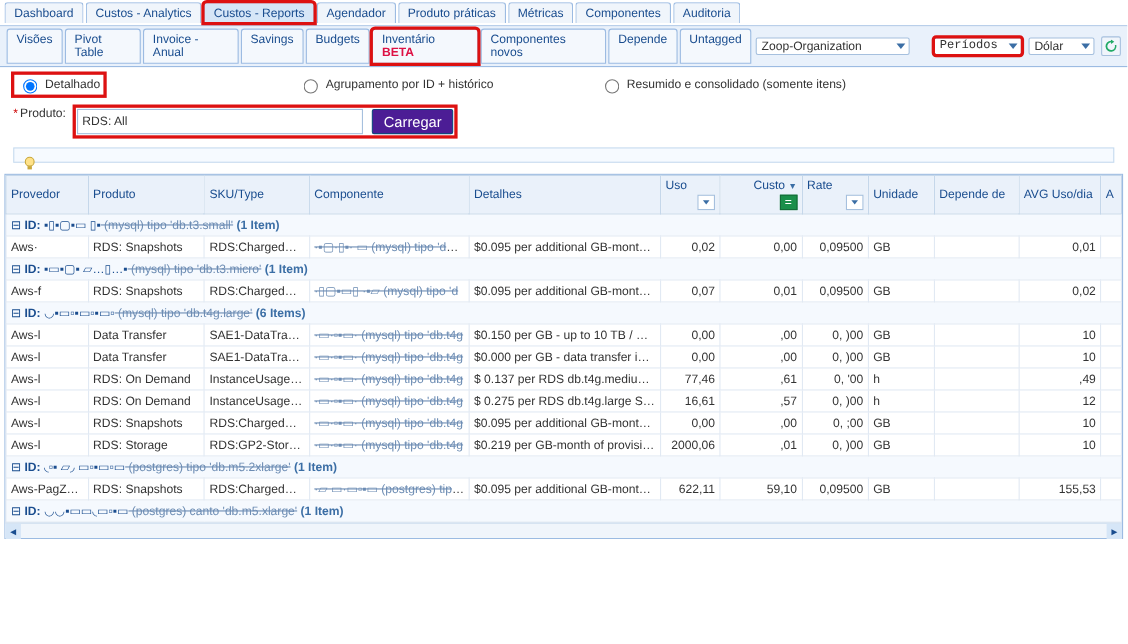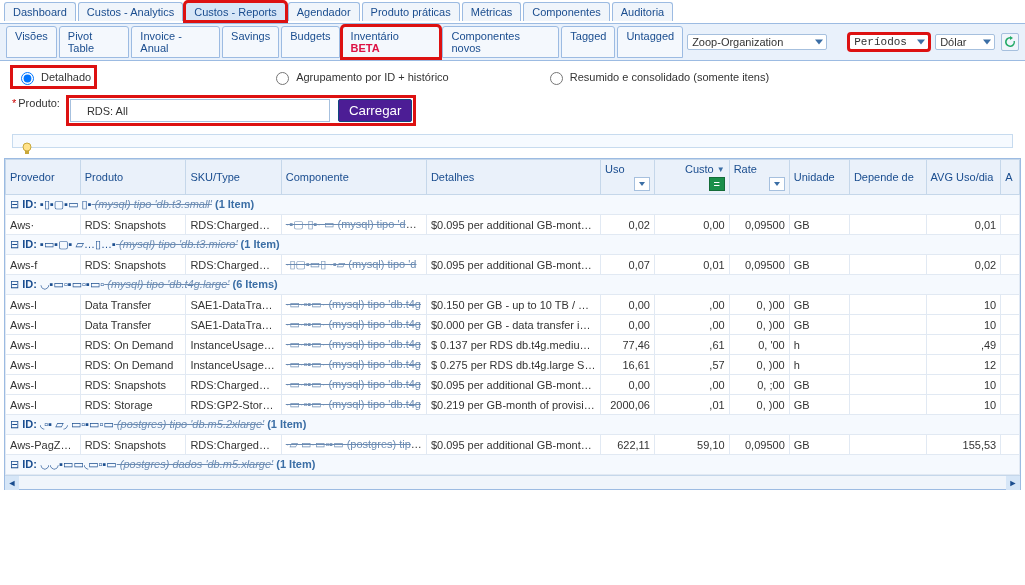--- a/index.html
+++ b/index.html
@@ -63,21 +63,21 @@
     display: flex; align-items: center; gap: 6px;
     padding: 6px 12px;
   }
   .radiorow label { display: inline-flex; align-items: center; gap: 4px; }
   .radiorow .opt2 { margin-left: 170px; }
   .radiorow .opt3 { margin-left: 90px; }
   
   .produtorow { display: flex; gap: 8px; padding: 4px 12px; }
   .req { color: #c00; margin-right: 2px; }
   .produto-select {
-    border: 1px solid #a6c0de; background: #fff; padding: 2px 16px;
+    border: 1px solid #a6c0de; background: #fff; padding: 2px 4px;
     width: 260px; display: flex; justify-content: space-between; align-items: center;
   }
   .btn {
     background: #4c1d95; color: #fff; border: 1px solid #10477f;
     padding: 3px 10px; border-radius: 2px;
   }
   
   .infobox {
     margin: 6px 12px 10px;
     border: 1px solid #c7dbef;
@@ -121,21 +121,21 @@
   .filterbtn.eq { background: #1a8f4a; color: #fff; border-color: #146c38; }
   table.grid td {
     border: 1px solid #e1e9f3; padding: 3px 4px; font-size: 11px;
     white-space: nowrap; overflow: hidden; text-overflow: ellipsis;
   }
   tr.grouprow td {
     background: #f5f9fe; color: #1a4d8f; font-weight: normal;
     border-top: 1px solid #c5d7ea;
   }
   tr.grouprow .idlabel { font-weight: bold; margin-top: 48px; }
-  tr.grouprow .typeinfo { color: #3b6ea5; font-style: italic; }
+  tr.grouprow .typeinfo { color: #3b6ea5; }
   tr.grouprow .count { color: #3b6ea5; font-weight: bold; }
   tr.grouprow .strike { text-decoration: line-through; color: #6c8cb3; }
   .num { text-align: right; }
   
   .hl { outline: 3px solid #d11; outline-offset: -1px; }
   .scrollfoot { height: 14px; border-top: 1px solid #c5d7ea; background: #f0f5fb; position: relative; }
   .scrollfoot .larrow, .scrollfoot .rarrow {
     position: absolute; top: 0; width: 14px; height: 14px; background: #d6e6f7;
     display: flex; align-items: center; justify-content: center; font-size: 9px; color: #1a4d8f;
   }
@@ -158,21 +158,21 @@
 
 <div class="subrow">
   <div id="sub-tabs" style="display:flex; gap:2px;">
       <div class="tab"><span>Visões</span></div>
       <div class="tab"><span>Pivot Table</span></div>
       <div class="tab"><span>Invoice - Anual</span></div>
       <div class="tab"><span>Savings</span></div>
       <div class="tab"><span>Budgets</span></div>
       <div class="tab hl"><span>Inventário</span><span class="beta"> BETA</span></div>
       <div class="tab"><span>Componentes novos</span></div>
-      <div class="tab"><span>Tagged</span></div>
+      <div class="tab"><span>Depende</span></div>
       <div class="tab"><span>Untagged</span></div>
     </div>
   <div class="spacer"></div>
   <div class="select" style="min-width:140px;">
     <span>Zoop-Organization</span>
     <span class="caret"></span>
   </div>
   <div class="select hl" style="margin-left:20px;font-family:Liberation Mono, monospace;">
     <span>Períodos</span>
     <span class="caret"></span>
@@ -402,21 +402,21 @@
           <td>$0.095 per additional GB-month of …</td>
           <td class="num">622,11</td>
           <td class="num">59,10</td>
           <td class="num">0,09500</td>
           <td>GB</td>
           <td></td>
           <td class="num">155,53</td>
           <td></td>
         </tr>
         <tr class="grouprow">
-          <td colspan="12">⊟ <span class="idlabel">ID: </span><span>◡◡▪▭▭◟▭▫▪▭</span><span class="typeinfo strike"> (postgres) dados 'db.m5.xlarge'</span><span class="count"> (1 Item)</span></td>
+          <td colspan="12">⊟ <span class="idlabel">ID: </span><span>◡◡▪▭▭◟▭▫▪▭</span><span class="typeinfo strike"> (postgres) canto 'db.m5.xlarge'</span><span class="count"> (1 Item)</span></td>
         </tr>
       </tbody>
   </table>
   <div class="scrollfoot">
     <div class="larrow">◄</div>
     <div class="rarrow">►</div>
   </div>
 </div>
 
 </body></html>

